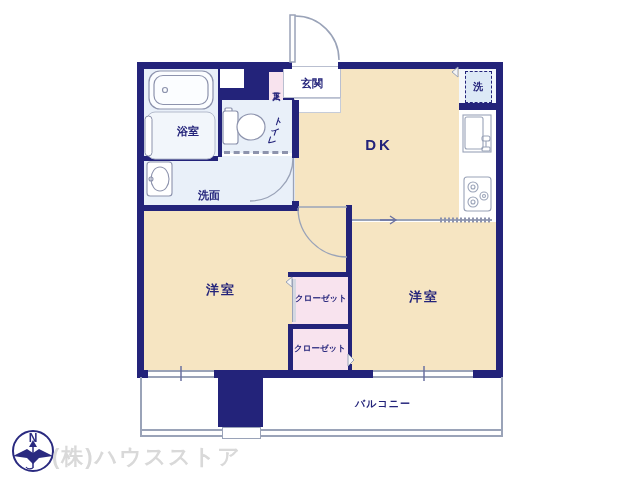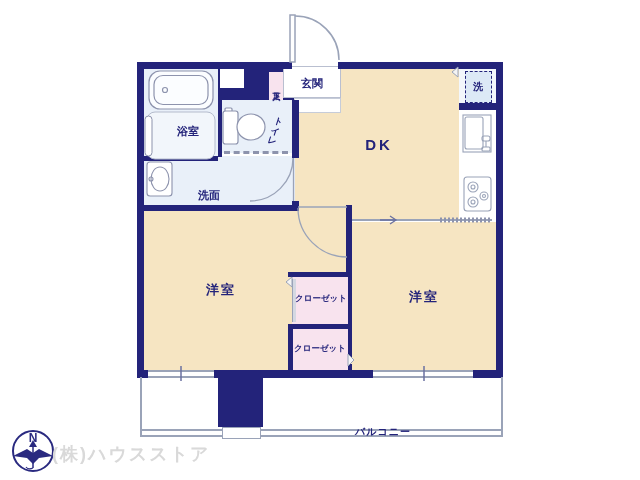--- a/index.html
+++ b/index.html
@@ -163,17 +163,17 @@
   <div class="lbl vtxt" style="left:276px;top:86px;font-size:8px;line-height:9px;">下足入</div>
   <div class="lbl" style="left:379px;top:144px;font-size:15px;letter-spacing:3px;">DK</div>
   <div class="lbl" style="left:188px;top:131px;font-size:11px;">浴室</div>
   <div class="lbl vtxt" style="left:277px;top:126px;font-size:9px;line-height:10px;transform:translate(-50%,-50%) rotate(18deg);">トイレ</div>
   <div class="lbl" style="left:209px;top:195px;font-size:11px;">洗面</div>
   <div class="lbl" style="left:478px;top:87px;font-size:10px;">洗</div>
   <div class="lbl" style="left:221px;top:290px;font-size:13px;letter-spacing:2px;">洋室</div>
   <div class="lbl" style="left:424px;top:297px;font-size:13px;letter-spacing:2px;">洋室</div>
   <div class="lbl" style="left:321px;top:299px;font-size:8.5px;">クローゼット</div>
   <div class="lbl" style="left:320px;top:349px;font-size:8.5px;">クローゼット</div>
-  <div class="lbl" style="left:383px;top:404px;font-size:10px;letter-spacing:1px;margin-top:28px;">バルコニー</div>
+  <div class="lbl" style="left:383px;top:404px;font-size:10px;letter-spacing:1px;">バルコニー</div>
 
-  <div class="abs" style="left:52px;top:442px;font-size:18px;font-weight:bold;letter-spacing:2px;color:var(--watermark);">(株)ハウスストア</div>
+  <div class="abs" style="left:52px;top:442px;font-size:22px;font-weight:bold;letter-spacing:2px;color:var(--watermark);">(株)ハウスストア</div>
 
 </div>
 
 </body></html>

